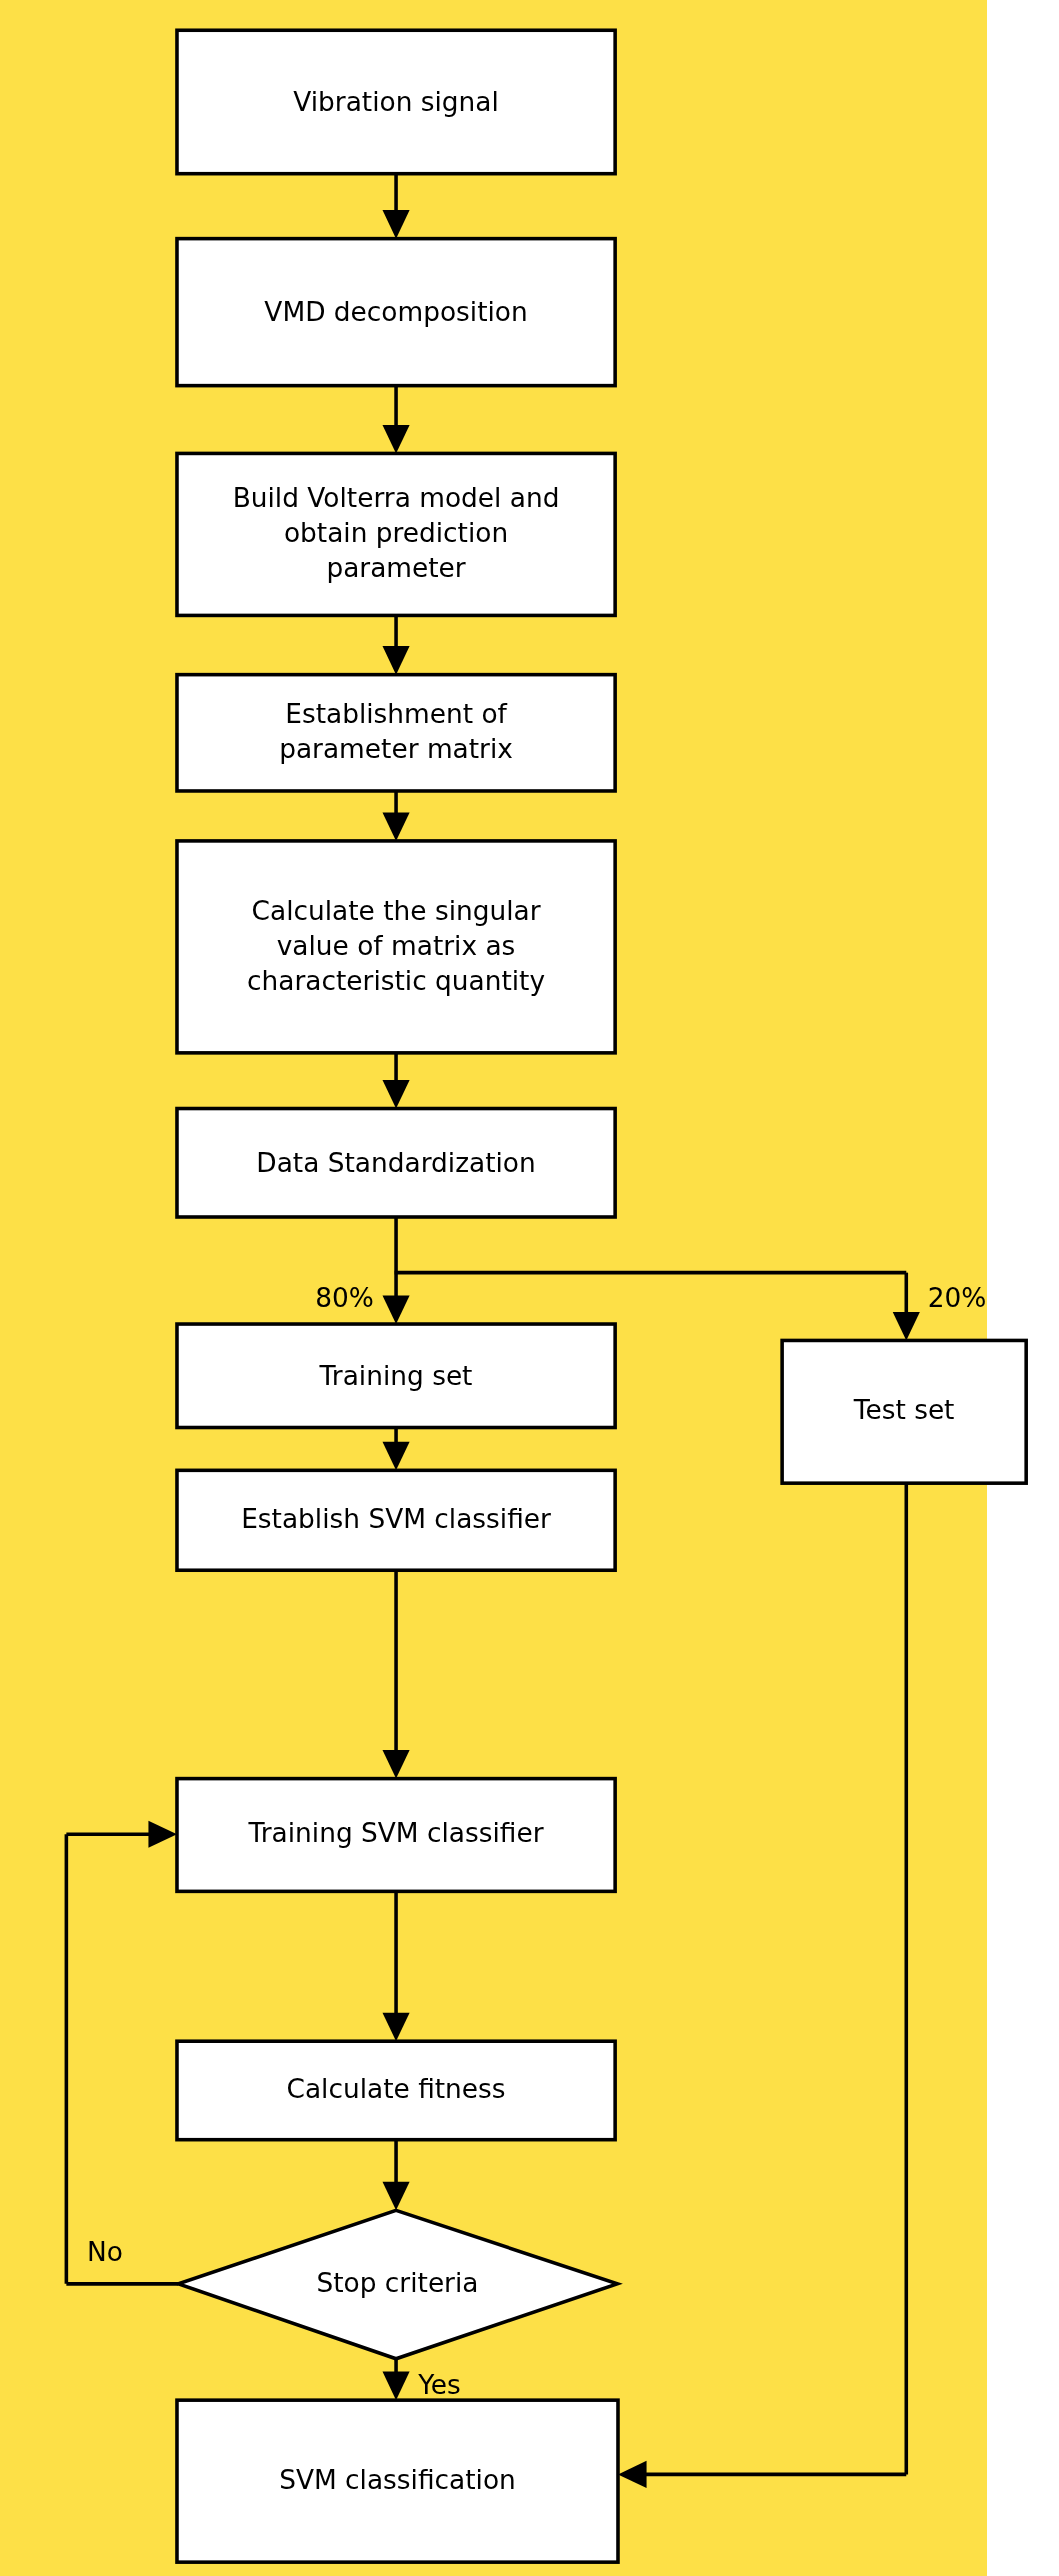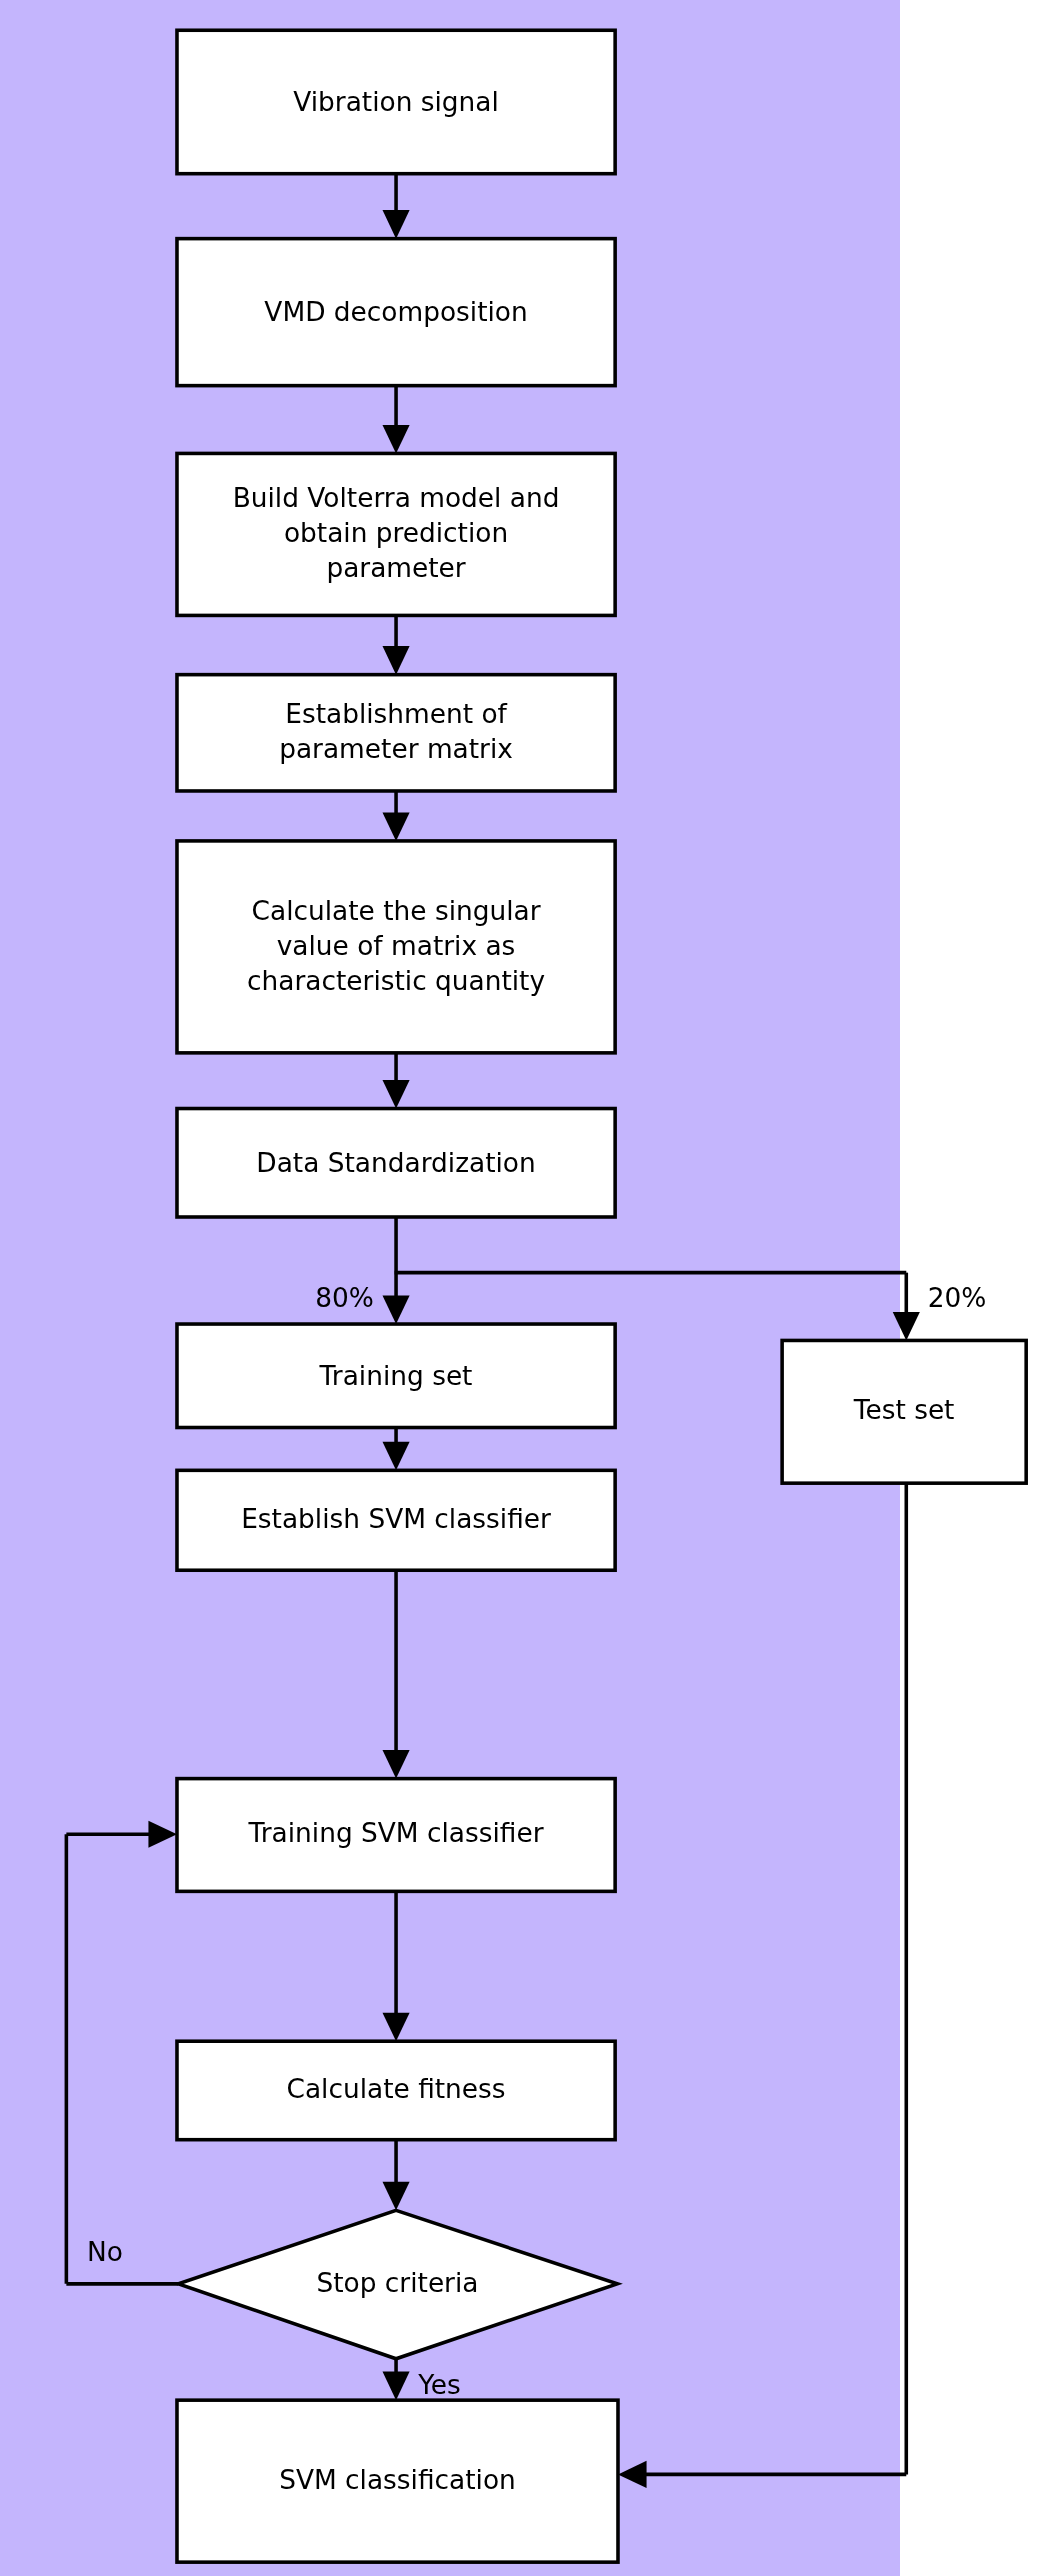--- a/index.html
+++ b/index.html
@@ -9,23 +9,23 @@
     background: #ffffff;
   }
   body {
     width: 1059px;
     height: 2576px;
     font-family: "DejaVu Sans", sans-serif;
     overflow: hidden;
   }
   #flowchart-root {
     position: relative;
-    width: 900px;
+    width: 987px;
     height: 2576px;
-    background: #c4b5fd;
+    background: #fde047;
   }
   svg#flow-svg {
     position: absolute;
     top: 0;
     left: 0;
     width: 1059px;
     height: 2576px;
     display: block;
   }
   .node-box {

